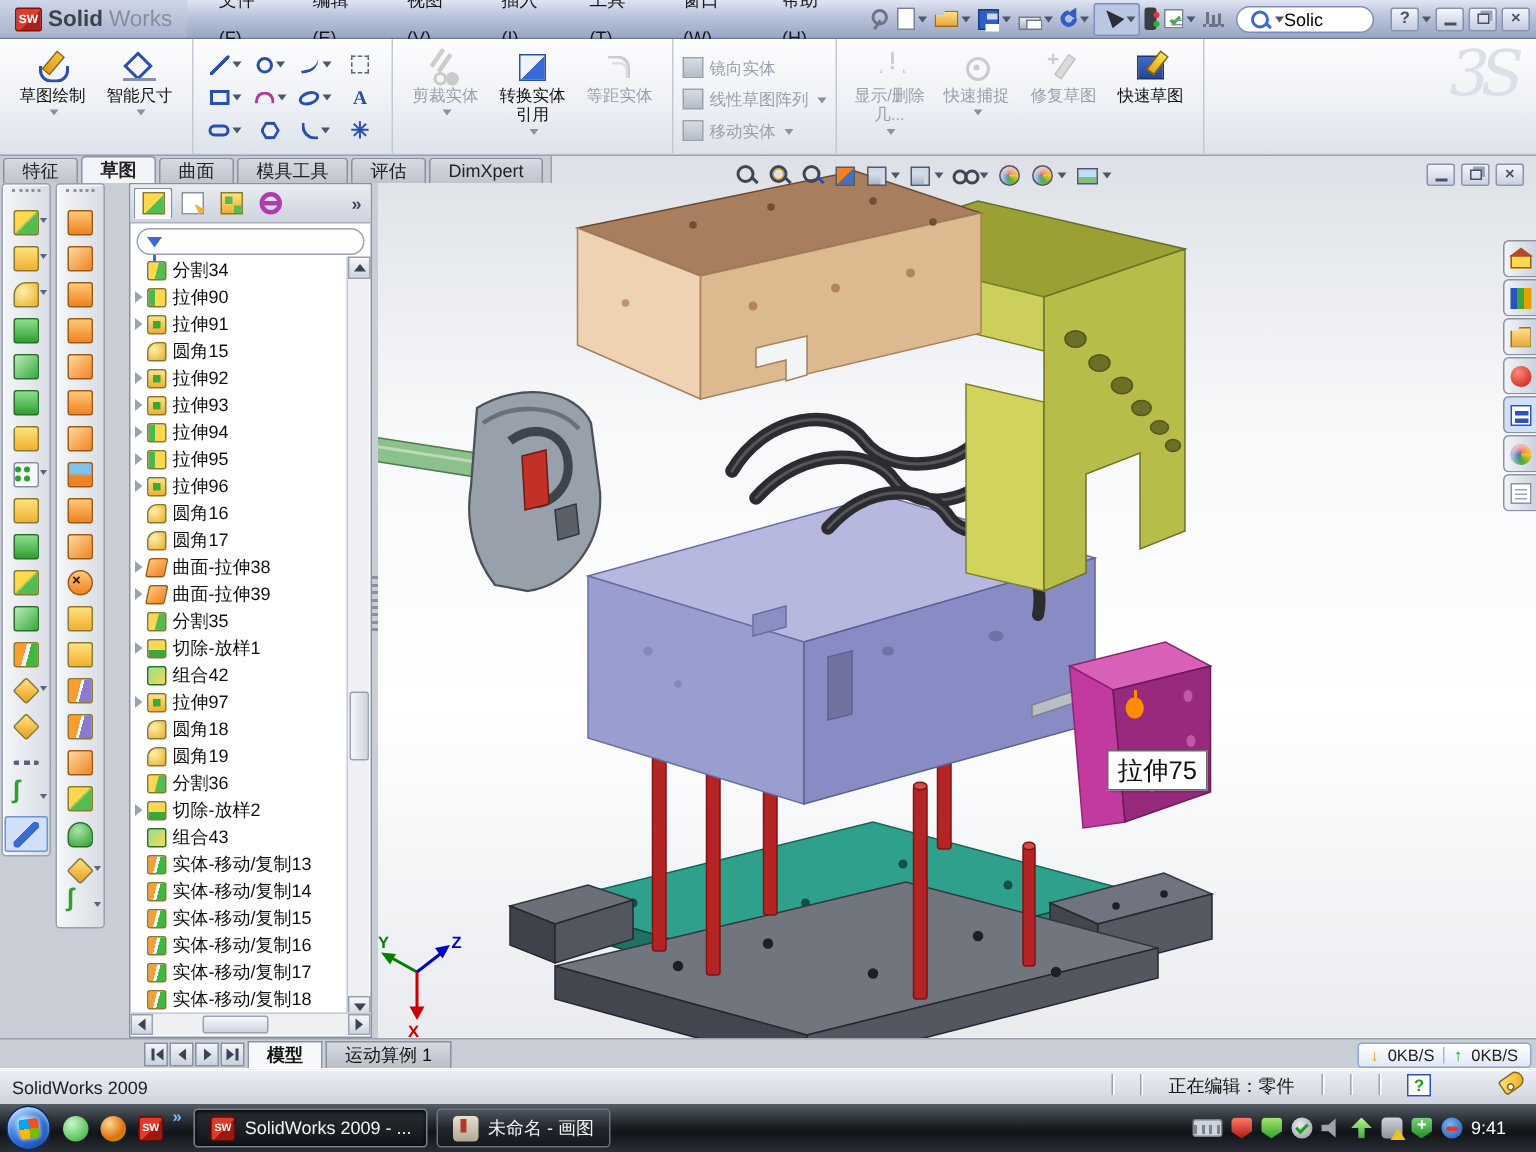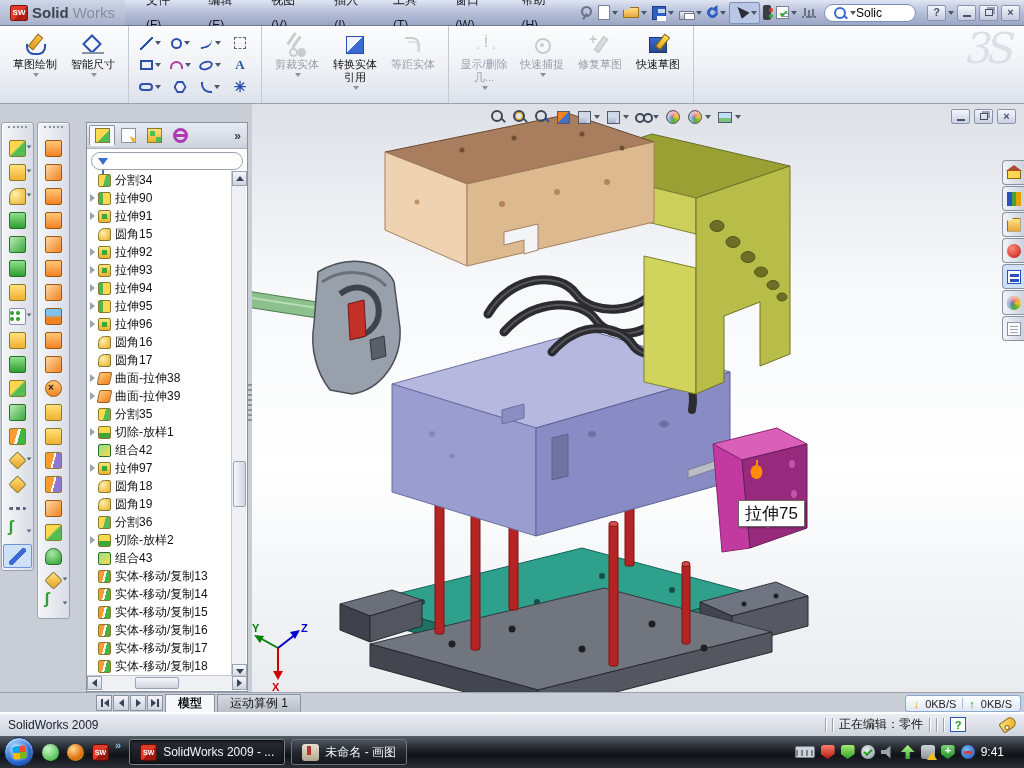--- a/index.html
+++ b/index.html
@@ -222,21 +222,21 @@
 .dtab.active{background:#f6f8fb;font-weight:bold}
 #netpanel{position:absolute;right:3px;top:2px;height:17px;display:flex;align-items:center;background:linear-gradient(#ffffff,#dfe8f6);
  border:1px solid #8aa8d0;border-radius:3px;padding:0 8px;gap:6px;font-size:11px;color:#222}
 .net-dn{color:#e8a000;font-weight:bold}.net-up{color:#18a018;font-weight:bold}
 .netsep{width:1px;height:11px;background:#aab8d0}
 
 
 #statusbar{position:absolute;left:0;top:712px;width:1024px;height:24px;
  background:linear-gradient(#eceff4,#cfd4dc);border-top:1px solid #fff;display:flex;align-items:center;box-shadow:inset 0 1px 0 #fff}
 #status-left{padding-left:8px;color:#1a1e26}
-#status-right{margin-left:auto;display:flex;align-items:center;gap:6px;padding-right:8px}
+#status-right{margin-left:auto;display:flex;align-items:flex-start;gap:18px;padding-right:8px}
 .ssep{width:1px;height:14px;background:#9aa2b2;box-shadow:1px 0 0 #fff}
 #helpbox{width:16px;height:15px;background:#fff;border:1px solid #2a52be;color:#18a018;font-weight:bold;font-size:11px;display:flex;align-items:center;justify-content:center}
 #tagicon{width:16px;height:11px;background:linear-gradient(135deg,#ffe27a,#e8b020);border:1px solid #8a6410;border-radius:2px 5px 5px 2px;transform:rotate(-35deg);position:relative;margin-left:28px}
 #tagicon::after{content:"";position:absolute;left:2px;top:4px;width:3px;height:3px;border-radius:50%;background:#fff;border:1px solid #8a6410}
 
 
 #taskbar{position:absolute;left:0;top:736px;width:1024px;height:32px;
  background:linear-gradient(180deg,#555d66 0%,#23272d 40%,#101317 60%,#2b3036 100%);display:flex;align-items:center}
 #startorb{width:30px;height:30px;border-radius:50%;margin:0 8px 0 4px;position:relative;flex:none;
  background:radial-gradient(circle at 35% 30%,#9fd4ff,#2a6ad4 55%,#123a80);border:1px solid #0c2a5a;box-shadow:inset 0 2px 3px rgba(255,255,255,.6)}
@@ -416,20 +416,38 @@
           <span class="ric ric-convert"></span>
           <span class="blabel">转换实体引用</span>
           <span class="drop"></span>
         </div>
         <div class="bigbtn disabled">
           <span class="ric ric-offset"></span>
           <span class="blabel">等距实体</span>
         </div>
       </div>
       <div class="rgroup">
+        <div class="stackcol">
+          <div class="stackrow">
+            <span class="sic"></span>
+            <span>镜向实体</span>
+          </div>
+          <div class="stackrow">
+            <span class="sic"></span>
+            <span>线性草图阵列</span>
+            <span class="drop"></span>
+          </div>
+          <div class="stackrow">
+            <span class="sic"></span>
+            <span>移动实体</span>
+            <span class="drop"></span>
+          </div>
+        </div>
+      </div>
+      <div class="rgroup">
         <div class="bigbtn disabled">
           <span class="ric ric-display-delete"></span>
           <span class="blabel">显示/删除几...</span>
           <span class="drop"></span>
         </div>
         <div class="bigbtn disabled">
           <span class="ric ric-quick-snap"></span>
           <span class="blabel">快速捕捉</span>
           <span class="drop"></span>
         </div>
@@ -437,20 +455,28 @@
           <span class="ric ric-repair-sketch"></span>
           <span class="blabel">修复草图</span>
         </div>
         <div class="bigbtn">
           <span class="ric ric-quick-sketch"></span>
           <span class="blabel">快速草图</span>
         </div>
       </div>
     </div>
 
+  <div id="tabrow">
+      <div class="ctab">特征</div>
+      <div class="ctab active">草图</div>
+      <div class="ctab">曲面</div>
+      <div class="ctab">模具工具</div>
+      <div class="ctab">评估</div>
+      <div class="ctab">DimXpert</div>
+    </div>
 
   <div id="lefttools">
     <div class="tstrip" id="strip1">
         <div class="gripdots"></div>
         <div class="tbi">
           <span class="tbx tb-yg"></span>
           <span class="drop"></span>
         </div>
         <div class="tbi">
           <span class="tbx tb-y"></span>

